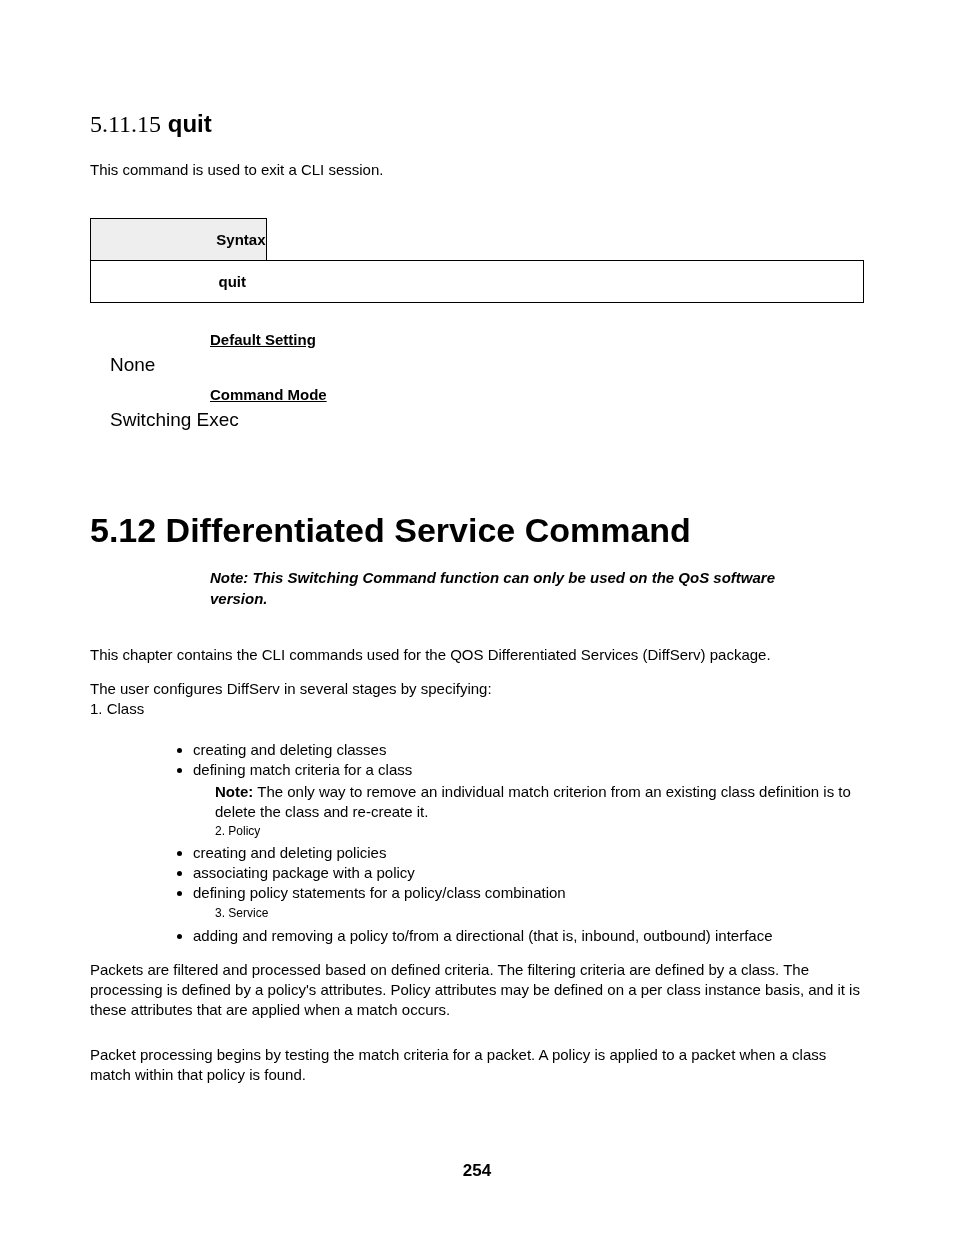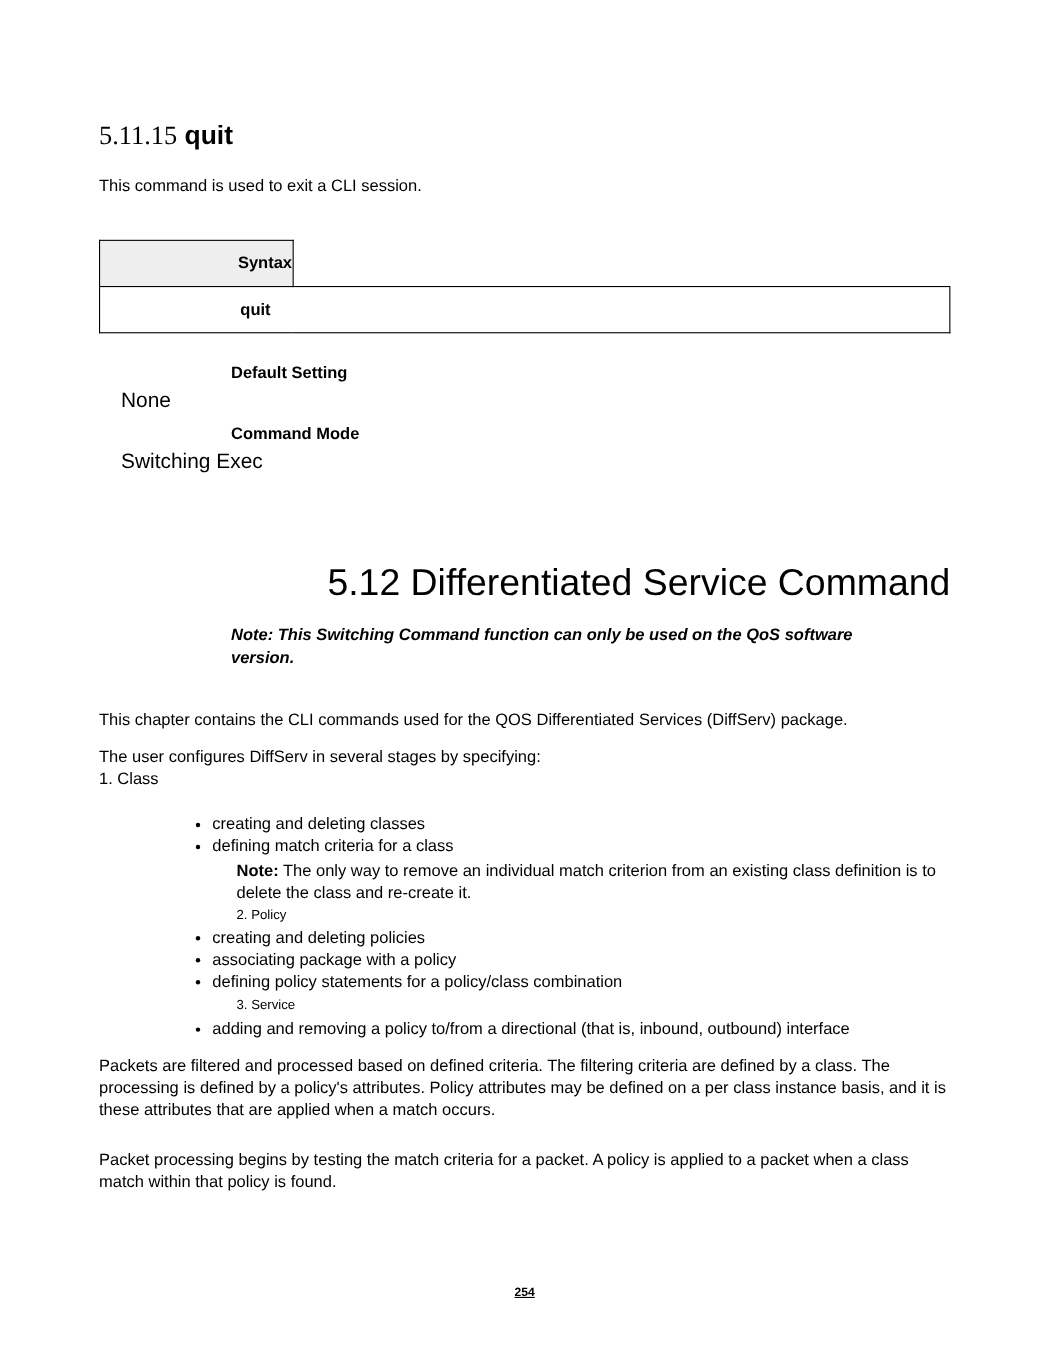--- a/index.html
+++ b/index.html
@@ -66,33 +66,33 @@
     border-left: 1.5px solid #000;
   }
   .syntax-table .body-rest {
     border-left: none;
   }
   .subhead {
     font-size: 15px;
     font-weight: bold;
     margin-left: 120px;
     margin-top: 8px;
+    text-decoration: underline;
   }
   .subval {
     font-size: 19px;
     margin-left: 20px;
     margin-top: 6px;
     margin-bottom: 10px;
   }
   .hr-space { height: 70px; }
   .section-h2 {
     font-size: 34px;
-    font-weight: normal;
+    font-weight: bold;
     margin: 0 0 18px 0;
-    text-align: right;
   }
   .note-ital {
     font-style: italic;
     font-weight: bold;
     font-size: 15px;
     margin-left: 120px;
     margin-right: 30px;
     line-height: 1.35;
     margin-bottom: 36px;
   }
@@ -120,23 +120,22 @@
     line-height: 1.35;
     margin-top: 0;
     margin-bottom: 4px;
   }
   .page-num {
     position: absolute;
     bottom: 54px;
     left: 0;
     width: 954px;
     text-align: center;
-    font-size: 11px;
-    font-weight: bold;
-    text-decoration: underline;
+    font-size: 17px;
+    font-weight: bold;
   }
 </style>
 </head>
 <body>
 
 <div class="page">
 
   <h3 class="section-h3">
     <span class="num">5.11.15</span>
     <span class="title">quit</span>

